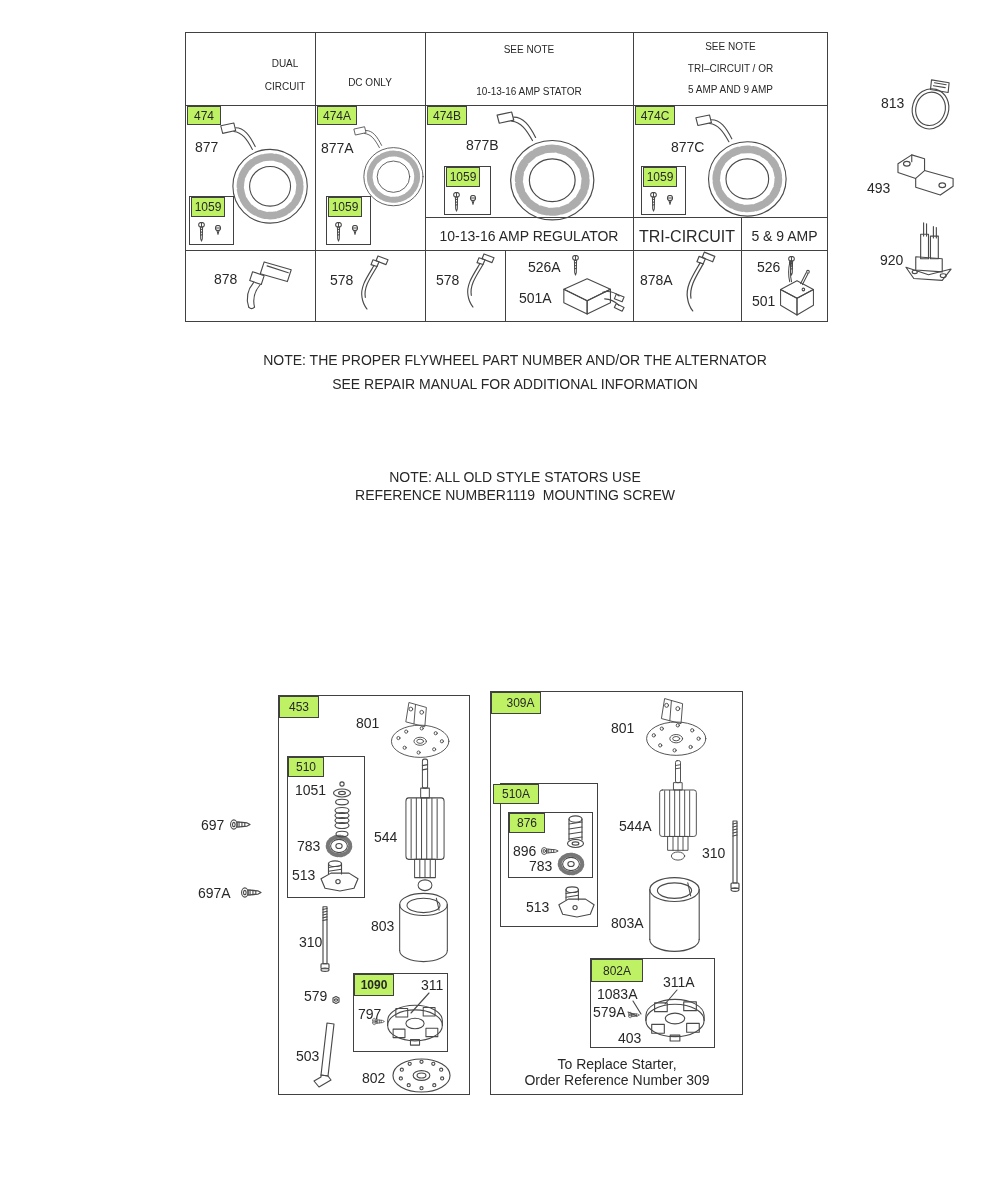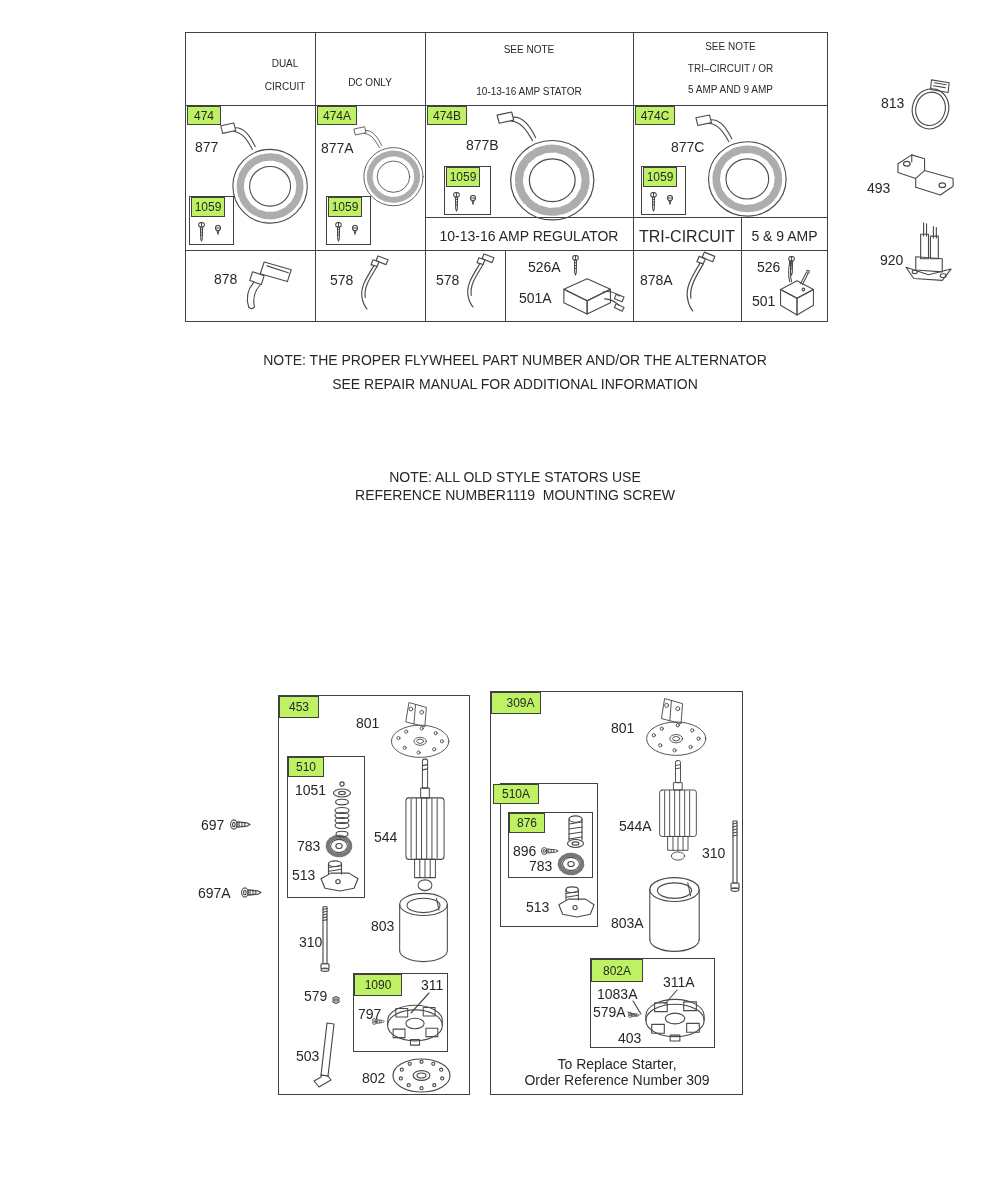--- a/index.html
+++ b/index.html
@@ -115,21 +115,21 @@
 <div class="lbl" style="left:295px; top:782px;">1051</div>
 <div class="lbl" style="left:297px; top:838px;">783</div>
 <div class="lbl" style="left:292px; top:867px;">513</div>
 
 <div class="lbl" style="left:374px; top:829px;text-align:right;">544</div>
 <div class="lbl" style="left:299px; top:934px;">310</div>
 <div class="lbl" style="left:371px; top:918px;">803</div>
 <div class="lbl" style="left:304px; top:988px;">579</div>
 
 <div class="box" style="left:353px; top:973px; width:95px; height:79px;"></div>
-<div class="refbox" style="left:354px; top:974px; width:48px; height:22px;">1090</div>
+<div class="refbox" style="left:354px; top:974px; width:40px; height:22px;font-weight:bold;">1090</div>
 <div class="lbl" style="left:421px; top:977px;">311</div>
 <div class="lbl" style="left:358px; top:1006px;">797</div>
 
 <div class="lbl" style="left:296px; top:1048px;">503</div>
 <div class="lbl" style="left:362px; top:1070px;">802</div>
 
 <div class="box" style="left:490px; top:691px; width:253px; height:404px;"></div>
 <div class="refbox" style="left:491px; top:692px; width:50px; height:22px;padding-left:9px;">309A</div>
 <div class="lbl" style="left:611px; top:720px;">801</div>
 

